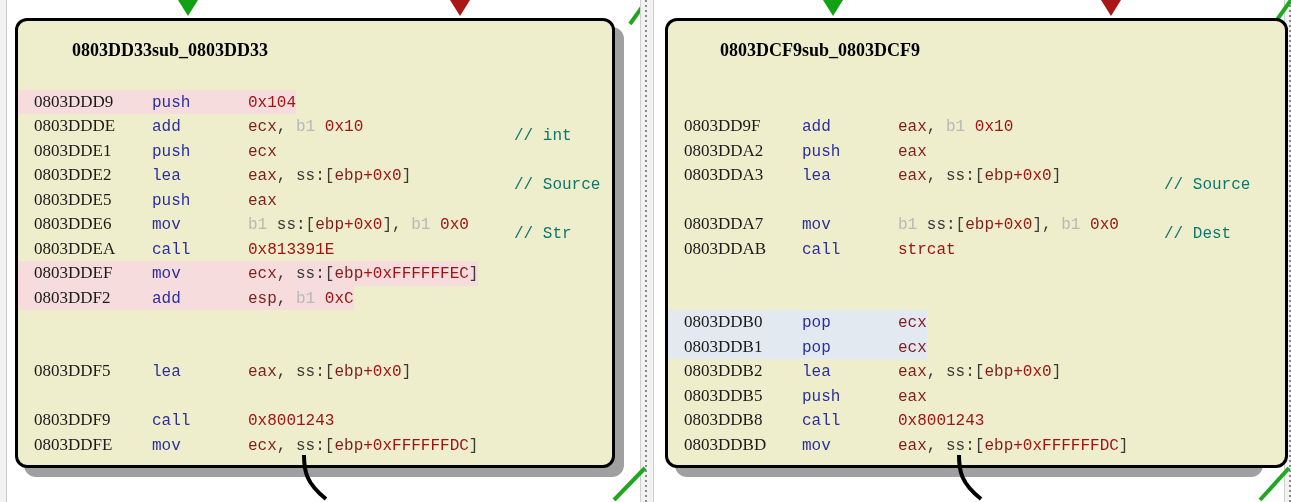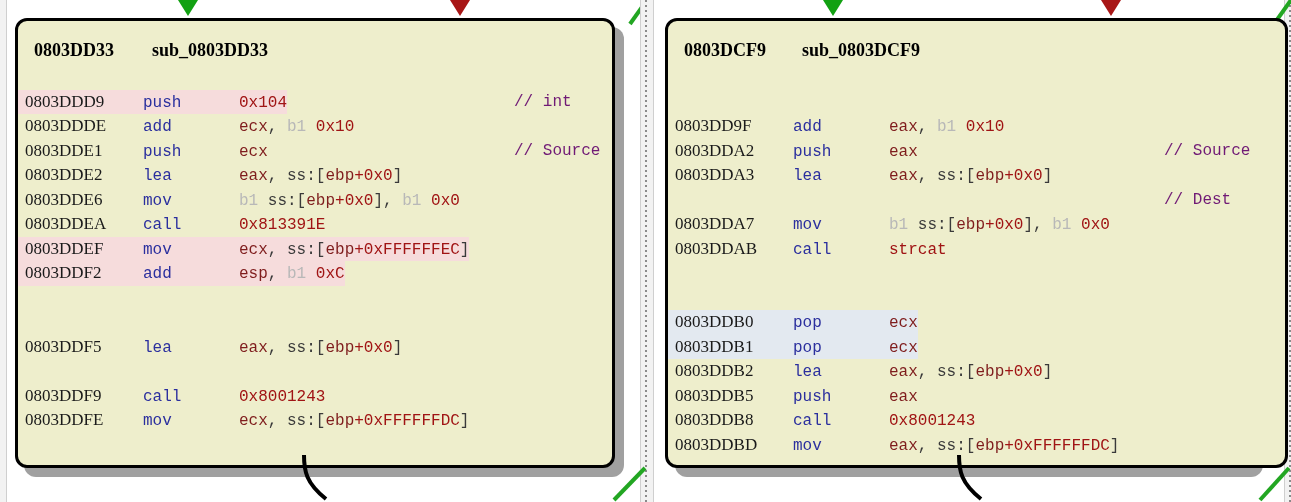--- a/index.html
+++ b/index.html
@@ -82,37 +82,38 @@
     line-height: 24.5px;
     white-space: nowrap;
     font-size: 17px;
     position: relative;
   }
   .row.blank { height: 24.5px; }
   .row .hl {
     display: inline-block;
     height: 24.5px;
     line-height: 24.5px;
-    padding-left: 7px;
+    padding-left: 16px;
     margin-left: -16px;
   }
   .row.hl-pink  .hl { background: #f6dcdc; }
   .row.hl-blue  .hl { background: #e3e9f0; }
 
   .addr {
     display: inline-block;
     width: 118px;
     color: #1a1a1a;
     font-family: "Liberation Serif", "DejaVu Serif", serif;
   }
   .head-addr {
     display: inline-block;
     width: 118px;
     color: #000000;
     font-weight: bold;
+    text-align: right;
   }
   .head-name {
     color: #000000;
     font-weight: bold;
     margin-top: 8px;
   }
   .mnem {
     display: inline-block;
     width: 96px;
     color: #2b2f9e;
@@ -123,23 +124,24 @@
     font-family: "Liberation Mono", "DejaVu Sans Mono", monospace;
     font-size: 16px;
   }
   .reg   { color: #7f1d1d; }
   .imm   { color: #a01414; }
   .punct { color: #3a3a3a; }
   .size  { color: #b8b8b8; }
   .fname { color: #a01414; }
   .cmt {
     position: absolute;
-    color: #701a75;
+    color: #0f766e;
     font-family: "Liberation Mono", "DejaVu Sans Mono", monospace;
     font-size: 16px;
+    margin-top: 34px;
   }
   .head-row {
     height: 30px;
     line-height: 30px;
     font-size: 18px;
     white-space: nowrap;
     padding-left: 16px;
   }
   .row-pad { padding-left: 16px; }
 </style>
@@ -187,20 +189,21 @@
       <div class="head-row">
         <span class="head-addr">0803DD33</span><span class="head-name">sub_0803DD33</span>
       </div>
 
       <div id="rows-left">
           <div class="row blank"></div>
           <div class="row hl-pink row-pad"><span class="hl"><span class="addr">0803DDD9</span><span class="mnem">push</span><span class="ops"><span class="imm">0x104</span></span></span><span class="cmt" style="left: 496px;">// int</span></div>
           <div class="row row-pad"><span class="hl"><span class="addr">0803DDDE</span><span class="mnem">add</span><span class="ops"><span class="reg">ecx</span><span class="punct">, </span><span class="size">b1 </span><span class="imm">0x10</span></span></span></div>
           <div class="row row-pad"><span class="hl"><span class="addr">0803DDE1</span><span class="mnem">push</span><span class="ops"><span class="reg">ecx</span></span></span><span class="cmt" style="left: 496px;">// Source</span></div>
           <div class="row row-pad"><span class="hl"><span class="addr">0803DDE2</span><span class="mnem">lea</span><span class="ops"><span class="reg">eax</span><span class="punct">, ss:[</span><span class="reg">ebp</span><span class="imm">+0x0</span><span class="punct">]</span></span></span></div>
+          <div class="row row-pad"><span class="hl"><span class="addr">0803DDE5</span><span class="mnem">push</span><span class="ops"><span class="reg">eax</span></span></span><span class="cmt" style="left: 496px;">// Str</span></div>
           <div class="row row-pad"><span class="hl"><span class="addr">0803DDE6</span><span class="mnem">mov</span><span class="ops"><span class="size">b1 </span><span class="punct">ss:[</span><span class="reg">ebp</span><span class="imm">+0x0</span><span class="punct">], </span><span class="size">b1 </span><span class="imm">0x0</span></span></span></div>
           <div class="row row-pad"><span class="hl"><span class="addr">0803DDEA</span><span class="mnem">call</span><span class="ops"><span class="imm">0x813391E</span></span></span></div>
           <div class="row hl-pink row-pad"><span class="hl"><span class="addr">0803DDEF</span><span class="mnem">mov</span><span class="ops"><span class="reg">ecx</span><span class="punct">, ss:[</span><span class="reg">ebp</span><span class="imm">+0xFFFFFFEC</span><span class="punct">]</span></span></span></div>
           <div class="row hl-pink row-pad"><span class="hl"><span class="addr">0803DDF2</span><span class="mnem">add</span><span class="ops"><span class="reg">esp</span><span class="punct">, </span><span class="size">b1 </span><span class="imm">0xC</span></span></span></div>
           <div class="row blank"></div>
           <div class="row blank"></div>
           <div class="row row-pad"><span class="hl"><span class="addr">0803DDF5</span><span class="mnem">lea</span><span class="ops"><span class="reg">eax</span><span class="punct">, ss:[</span><span class="reg">ebp</span><span class="imm">+0x0</span><span class="punct">]</span></span></span></div>
           <div class="row blank"></div>
           <div class="row row-pad"><span class="hl"><span class="addr">0803DDF9</span><span class="mnem">call</span><span class="ops"><span class="imm">0x8001243</span></span></span></div>
           <div class="row row-pad"><span class="hl"><span class="addr">0803DDFE</span><span class="mnem">mov</span><span class="ops"><span class="reg">ecx</span><span class="punct">, ss:[</span><span class="reg">ebp</span><span class="imm">+0xFFFFFFDC</span><span class="punct">]</span></span></span></div>

